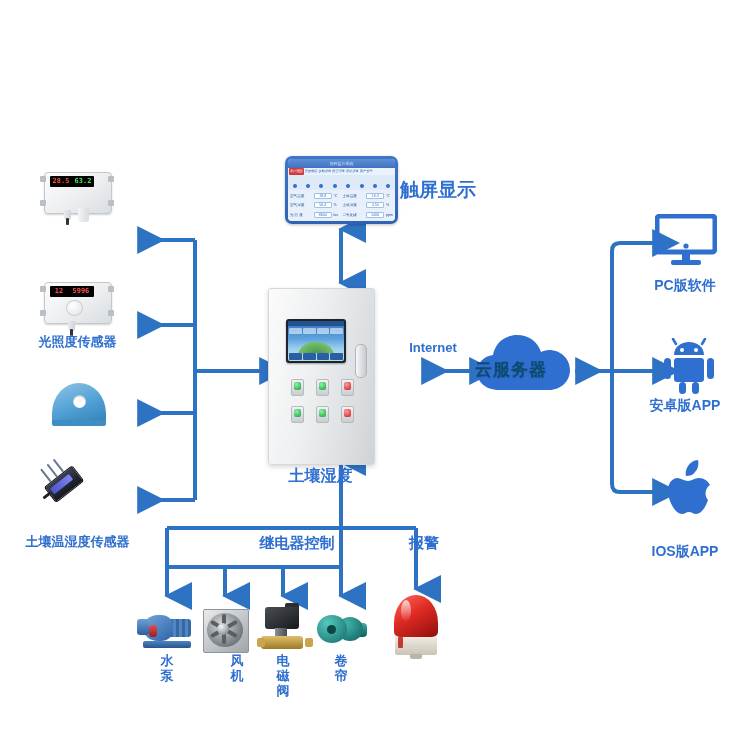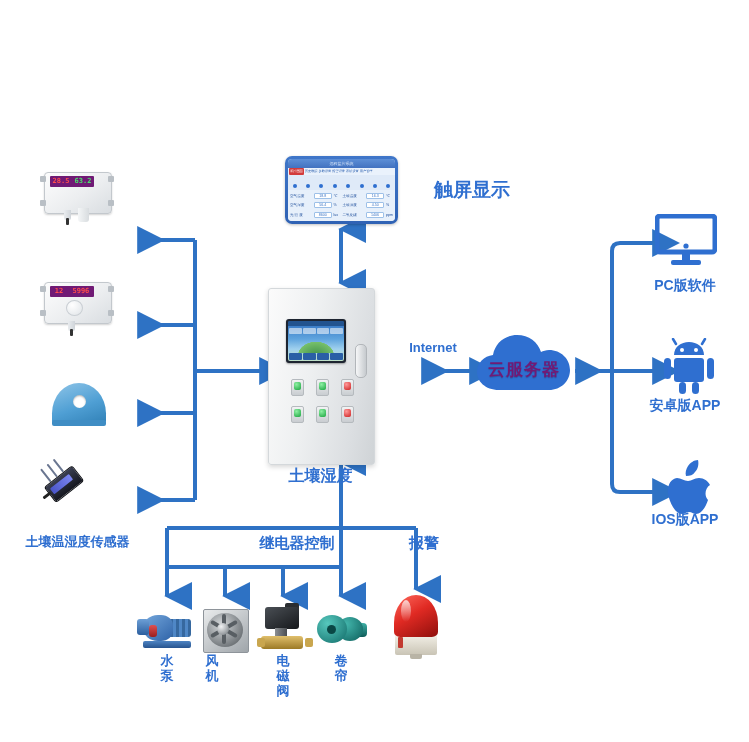--- a/index.html
+++ b/index.html
@@ -32,21 +32,21 @@
   
   .sensorbox{width:78px;height:48px;}
   .sb-body{
     position:absolute;left:6px;top:4px;width:66px;height:40px;
     background:linear-gradient(145deg,#fdfdfd 0%,#eceef0 55%,#d9dde1 100%);
     border-radius:4px;border:1px solid #c3c8cd;
     box-shadow:0 1px 2px rgba(0,0,0,.18);
   }
   .sb-screen{
     position:absolute;left:12px;top:8px;width:44px;height:11px;
-    background:#701a75;border-radius:1px;overflow:hidden;
+    background:#000000;border-radius:1px;overflow:hidden;
     display:flex;align-items:center;justify-content:space-around;
   }
   .seg{font-family:"DejaVu Sans Mono",monospace;font-size:7px;line-height:7px;font-weight:bold;}
   .seg.r{color:#ff4d4d;} .seg.g{color:#49e26a;}
   .sb-knob{
     position:absolute;left:28px;top:22px;width:15px;height:14px;
     background:radial-gradient(circle at 35% 30%,#ffffff,#dfe3e7);
     border-radius:50%;border:1px solid #c9ced3;
   }
   .sb-ear{position:absolute;width:6px;height:6px;background:#b9bfc5;border-radius:1px;}
@@ -139,22 +139,22 @@
 
   #handle{
     position:absolute;left:86px;top:55px;width:10px;height:32px;
     background:linear-gradient(90deg,#f6f7f8,#c6cace);border-radius:5px;border:1px solid #b2b6ba;
   }
 
   
   #cloud{width:98px;height:60px;}
   #cloud svg{display:block;}
   #cloud-text{
-    position:absolute;left:0;top:24px;width:98px;text-align:center;
-    color:#701a75;font-size:17px;font-weight:bold;letter-spacing:1px;
+    position:absolute;left:0;top:24px;width:98px;text-align:left;
+    color:#0c4a6e;font-size:17px;font-weight:bold;letter-spacing:1px;
     text-shadow:0 1px 1px rgba(0,0,0,.18);
   }
 
   
   .rt-icon{color:#2f6fd0;}
 
   
   .dev{width:60px;height:58px;}
 
   
@@ -289,20 +289,21 @@
     <div class="sb-ear" style="left:70px;top:8px;"></div>
     <div class="sb-ear" style="left:70px;top:32px;"></div>
     <div class="sb-screen">
       <span class="seg r">12</span>
       <span class="seg r">5996</span>
     </div>
     <div class="sb-knob"></div>
     <div class="sb-probe" style="left:30px;top:43px;"></div>
     <div class="sb-cord" style="left:32px;top:51px;"></div>
   </div>
+  <div class="abs lbl" style="left:0;top:334px;width:155px;">光照度传感器</div>
 
   <div class="abs" style="left:52px;top:383px;width:54px;height:44px;">
     <div class="cs-dome"></div>
     <div class="cs-hole"></div>
     <div class="cs-foot"></div>
   </div>
 
   <div class="abs soil" style="left:38px;top:458px;width:58px;height:50px;">
     <div class="soil-body"></div>
     <div class="soil-win"></div>
@@ -355,21 +356,21 @@
           <span class="k">光 照 度</span>
           <span class="v">8600</span>
           <span class="u">lux</span>
           <span class="k">二氧化碳</span>
           <span class="v">1406</span>
           <span class="u">ppm</span>
         </div>
       </div>
     </div>
   </div>
-  <div class="abs lbl" style="left:400px;top:182px;width:110px;text-align:right;font-size:19px;">触屏显示</div>
+  <div class="abs lbl" style="left:400px;top:182px;width:110px;text-align:left;font-size:19px;">触屏显示</div>
 
   <div id="cab" class="abs" style="left:268px;top:288px;">
     <div id="cab-screen">
       <div id="cab-screen-in">
         <div class="cs-top"></div>
         <div class="cs-cards">
             <span></span>
             <span></span>
             <span></span>
             <span></span>
@@ -443,21 +444,21 @@
   <div class="abs lbl" style="left:621px;top:398px;width:128px;font-size:14px;">安卓版APP</div>
 
   <div class="abs rt-icon" style="left:664px;top:460px;">
     <svg width="52" height="60" viewBox="0 0 52 60" xmlns="http://www.w3.org/2000/svg">
       <path d="M31,12 C34,9 35,4 34,0 C30,0 26,3 24,6 C22,9 21,13 22,16 C26,16 29,15 31,12 Z" fill="#2f6fd0"></path>
       <path d="M44,40 C42,46 38,54 32,54 C29,54 28,52 25,52 C22,52 21,54 18,54
                C12,54 7,45 5,38 C2,29 5,19 13,18 C17,18 20,21 24,21
                C28,21 30,18 35,18 C40,18 44,21 46,25 C41,28 40,36 44,40 Z" fill="#2f6fd0"></path>
     </svg>
   </div>
-  <div class="abs lbl" style="left:621px;top:512px;width:128px;font-size:14px;">IOS版APP</div>
+  <div class="abs lbl" style="left:621px;top:544px;width:128px;font-size:14px;">IOS版APP</div>
 
   <div class="abs lbl" style="left:247px;top:535px;width:100px;font-size:15px;">继电器控制</div>
   <div class="abs lbl" style="left:409px;top:535px;width:60px;font-size:15px;text-align:left;">报警</div>
 
   <div class="abs dev" style="left:137px;top:601px;">
     <div class="pump-base"></div>
     <div class="pump-motor"></div>
     <div class="pump-body"></div>
     <div class="pump-inlet"></div>
     <div class="pump-red"></div>
@@ -468,21 +469,21 @@
     <div class="fan-frame"></div>
     <div class="fan-inner"></div>
     <div class="blade" style="transform:rotate(0deg);"></div>
     <div class="blade" style="transform:rotate(60deg);"></div>
     <div class="blade" style="transform:rotate(120deg);"></div>
     <div class="blade" style="transform:rotate(180deg);"></div>
     <div class="blade" style="transform:rotate(240deg);"></div>
     <div class="blade" style="transform:rotate(300deg);"></div>
     <div class="fan-hub"></div>
   </div>
-  <div class="abs lbl lbl-v" style="left:201px;top:653px;">风机</div>
+  <div class="abs lbl lbl-v" style="left:226px;top:653px;">风机</div>
 
   <div class="abs dev" style="left:255px;top:601px;">
     <div class="vl-cap"></div>
     <div class="vl-coil"></div>
     <div class="vl-neck"></div>
     <div class="vl-brass"></div>
     <div class="vl-port" style="left:2px;"></div>
     <div class="vl-port" style="left:50px;"></div>
   </div>
   <div class="abs lbl lbl-v" style="left:272px;top:653px;">电磁阀</div>

